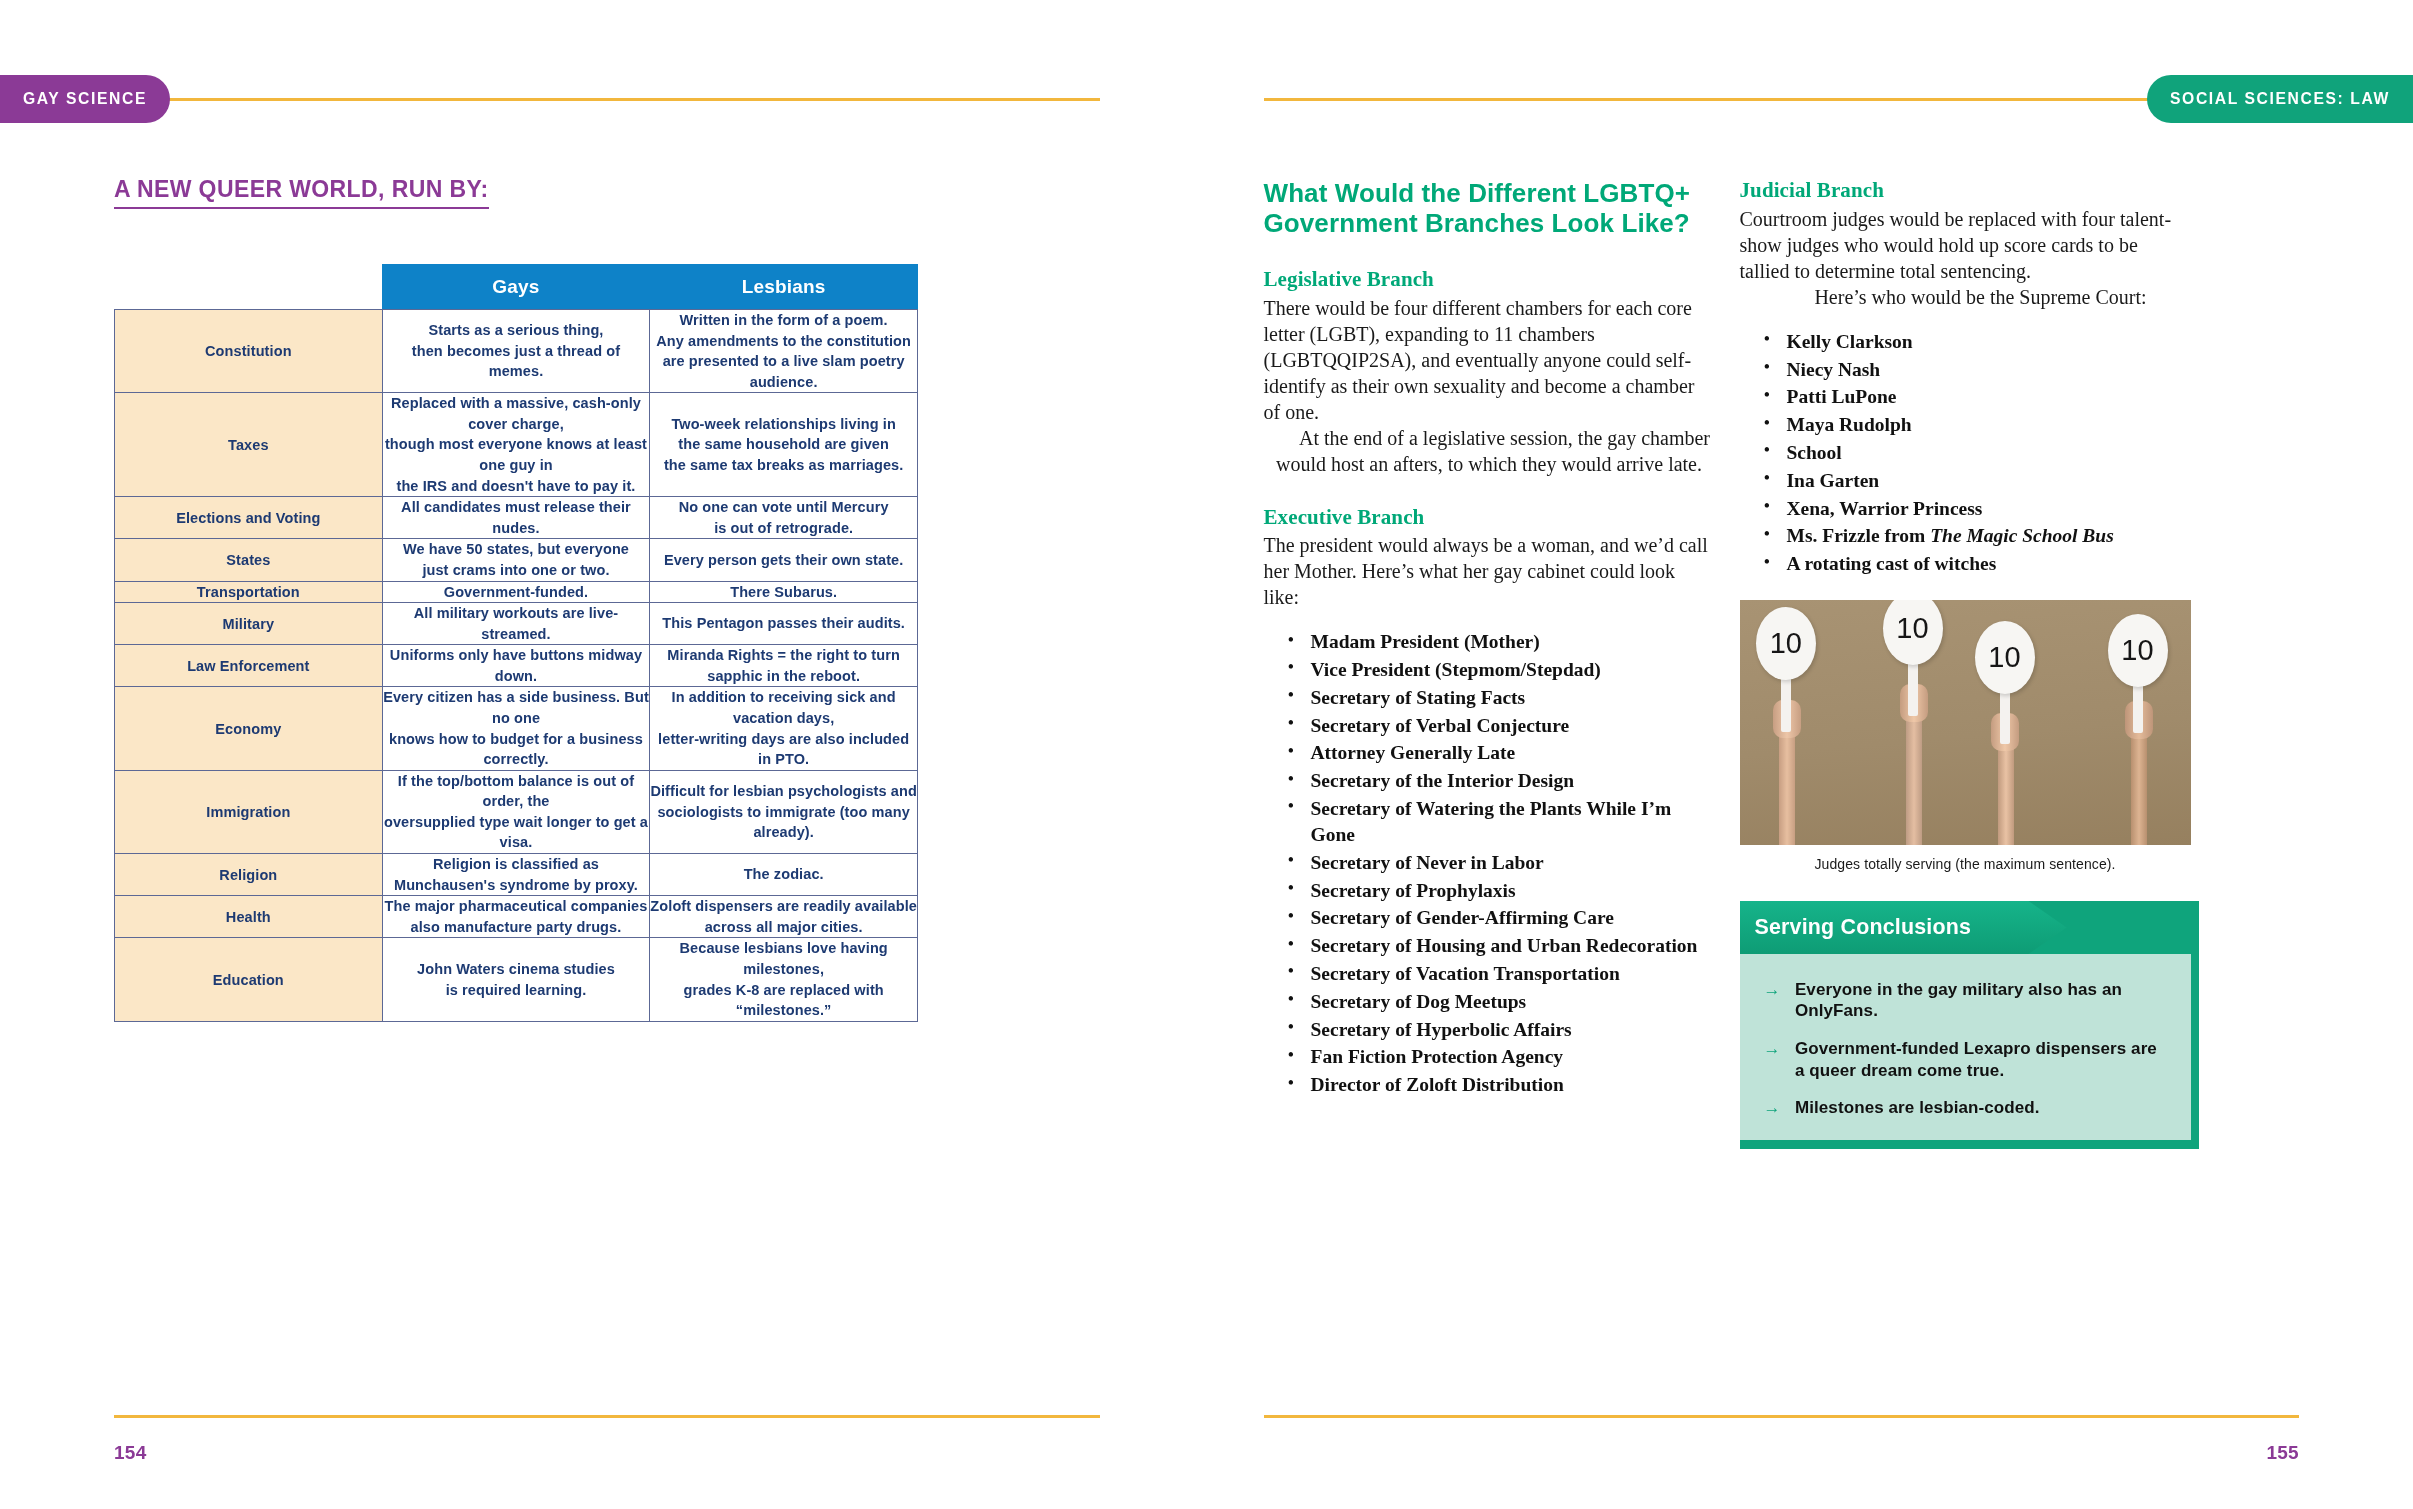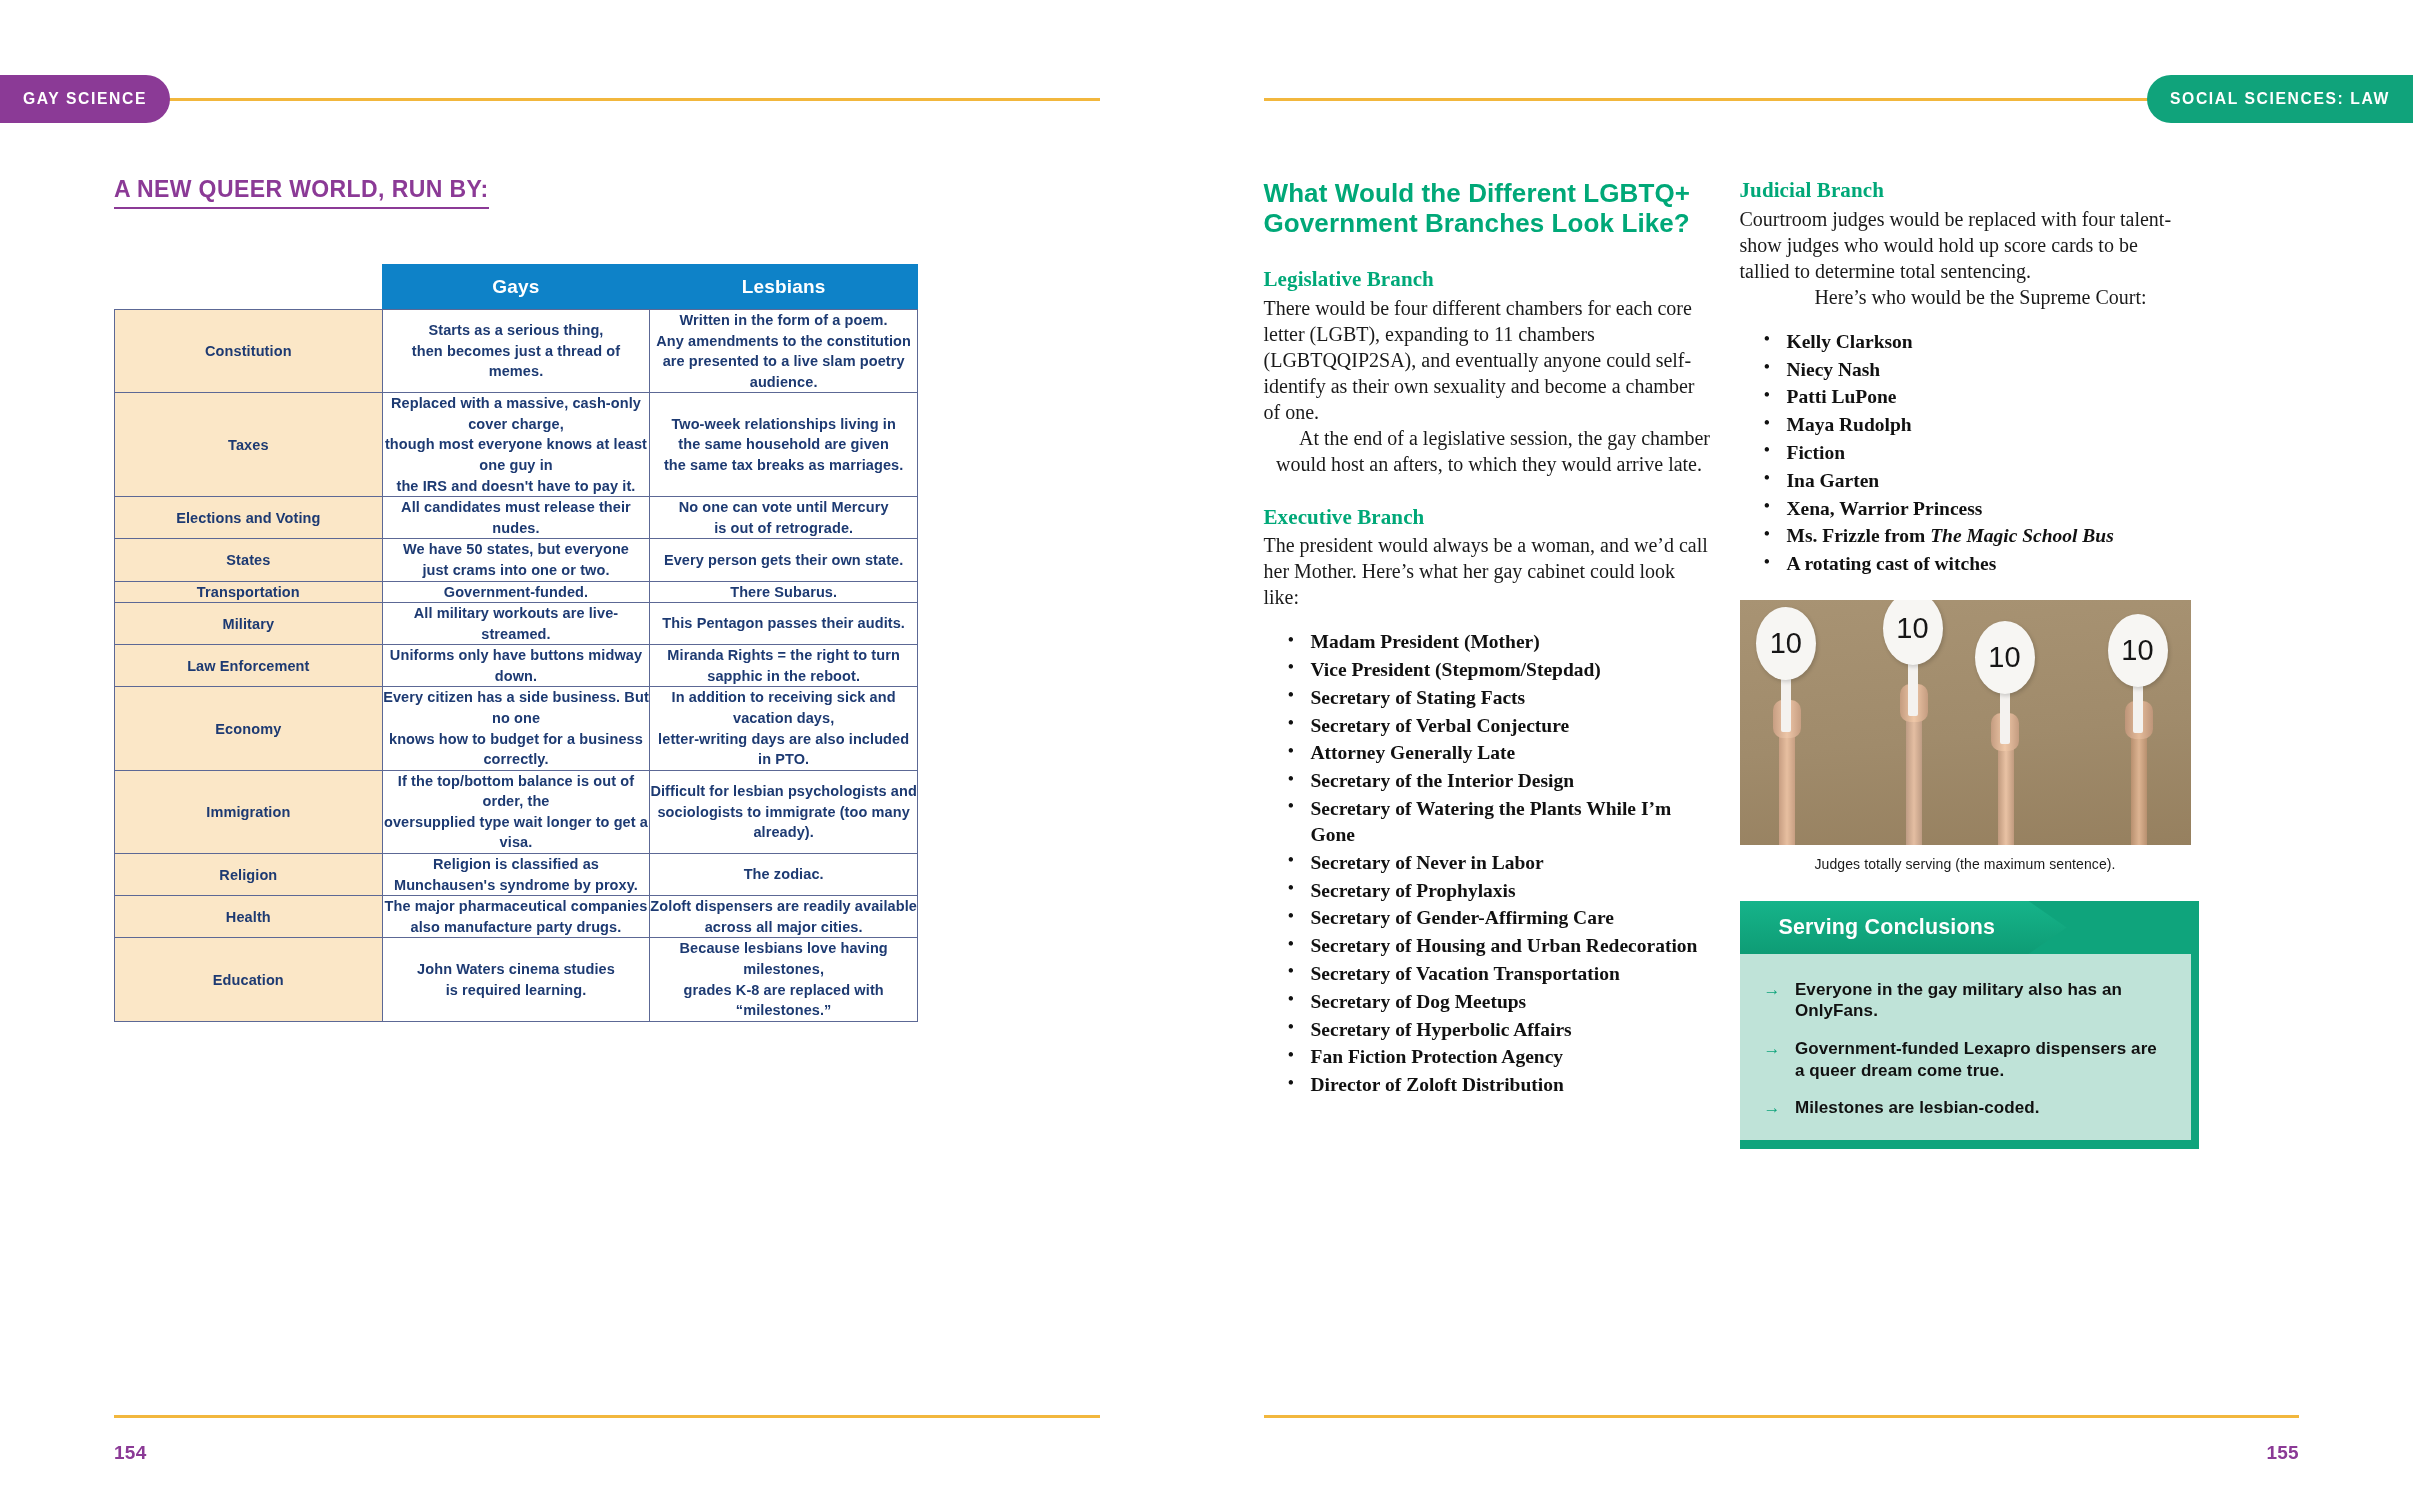--- a/index.html
+++ b/index.html
@@ -130,21 +130,21 @@
     margin-top:11.3px; text-align:center; color:#1a1a1a;
     font-size:14px; font-stretch:condensed; letter-spacing:0.1px;
   }
 
   .concl {
     position:relative; margin-top:29px; width:451px;
     background:#0FA47C; padding:0 8.8px 8.8px 0;
   }
   .concl-banner {
     position:relative; height:53px; display:flex; align-items:center;
-    padding-left:39px; color:#ffffff; font-weight:bold; font-size:21.4px;
+    padding-left:15px; color:#ffffff; font-weight:bold; font-size:21.4px;
     font-stretch:condensed; letter-spacing:0.2px;
     background:linear-gradient(180deg,#16B48A 0%,#0E9C75 100%);
     width:327px;
     clip-path:polygon(0 0, 289px 0, 327px 26.4px, 289px 53px, 0 53px);
   }
   .concl-body {
     background:#BFE3D8; padding:25px 21.4px 21.4px 21.4px;
   }
   .concl-body ul { margin:0; padding:0; list-style:none; }
   .concl-body li {
@@ -288,21 +288,21 @@
 
     <div class="rp-col rp-col-b">
       <h2 class="branch">Judicial Branch</h2>
       <p class="body">Courtroom judges would be replaced with four talent-show judges who would hold up score cards to be tallied to determine total sentencing.</p>
       <p class="body indent">Here’s who would be the Supreme Court:</p>
       <ul class="cab" id="justice-list">
           <li><span>Kelly Clarkson</span></li>
           <li><span>Niecy Nash</span></li>
           <li><span>Patti LuPone</span></li>
           <li><span>Maya Rudolph</span></li>
-          <li><span>Fiction</span></li>
+          <li><span>School</span></li>
           <li><span>Ina Garten</span></li>
           <li><span>Xena, Warrior Princess</span></li>
           <li><span>Ms. Frizzle from </span><i>The Magic School Bus</i></li>
           <li><span>A rotating cast of witches</span></li>
         </ul>
 
       <div class="photo">
 
         <div class="forearm" style="left:39px; height:126px; background:linear-gradient(90deg,#C79E82,#E7BFA0,#C79E82);"></div>
         <div class="hand" style="left:33px; bottom:107px; background:linear-gradient(90deg,#C79E82,#EDC6A8,#C79E82);"></div>

